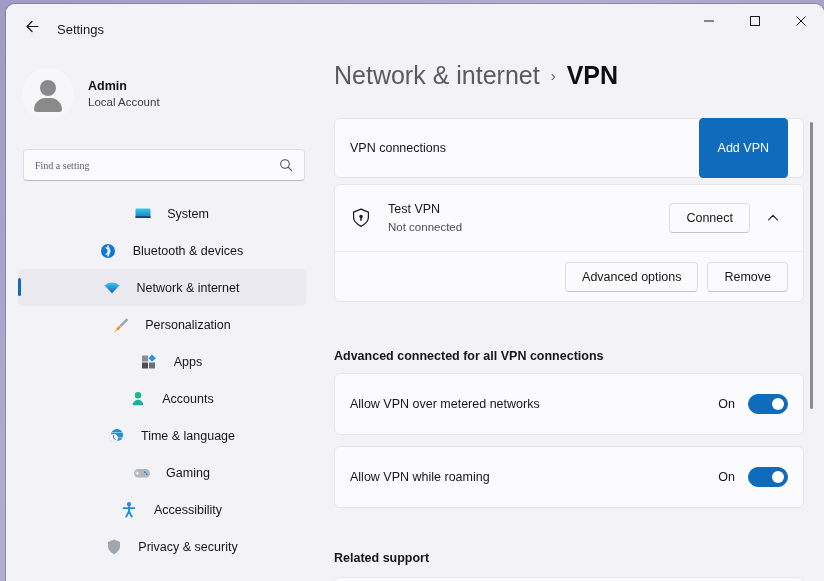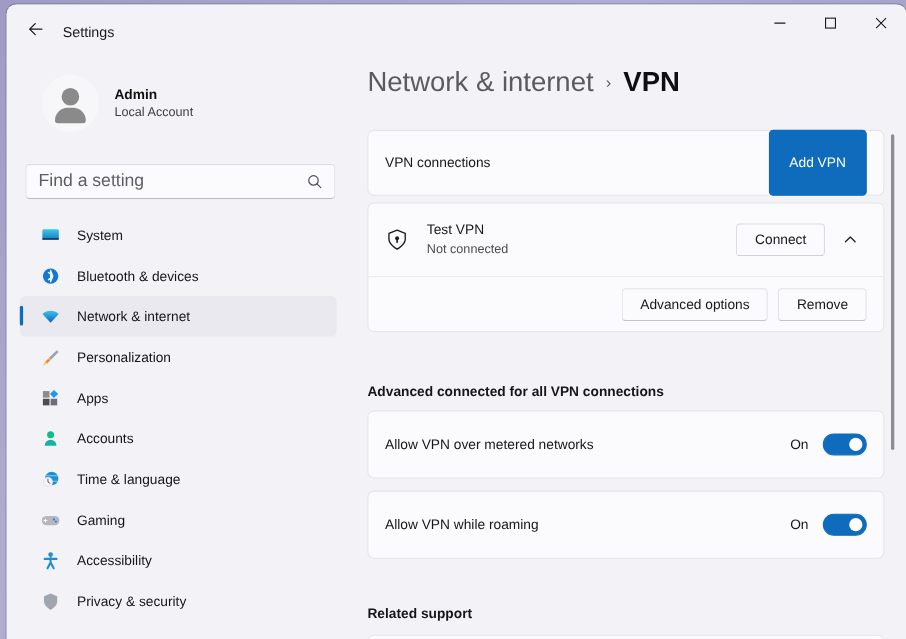--- a/index.html
+++ b/index.html
@@ -61,21 +61,21 @@
   
   .sidebar {
     position: absolute;
     left: 0; top: 44px;
     width: 312px;
     height: 533px;
     background: #f3f3f7;
   }
   .profile {
     position: absolute;
-    left: 32px; top: 16px;
+    left: 16px; top: 16px;
     display: flex;
     align-items: center;
     width: 265px;
     height: 60px;
     border-radius: 6px;
   }
   .avatar {
     width: 52px; height: 52px;
     border-radius: 50%;
     background: #f7f7f9;
@@ -104,38 +104,40 @@
     left: 17px; top: 101px;
     width: 280px; height: 30px;
     background: #fbfbfd;
     border: 1px solid #dcdce2;
     border-bottom-color: #b9b9c2;
     border-radius: 4px;
     display: flex; align-items: center;
   }
   .search-ph {
     margin-left: 11px;
-    font-size: 16px;
+    font-size: 10px;
     color: #5d5d65;
     flex: 1;
+    font-family: Liberation Serif, serif;
   }
   .search-ico { margin-right: 11px; display: flex; }
   .navlist {
     position: absolute;
     left: 0; top: 147px;
     width: 312px;
   }
   .navitem {
     position: relative;
     margin: 0 12px;
     height: 37px;
     border-radius: 5px;
     display: flex;
     align-items: center;
     padding-left: 18px;
+    justify-content: center;
   }
   .navitem.active { background: #e9e9ef; }
   .navitem.active::before {
     content: "";
     position: absolute;
     left: 0px; top: 9px;
     width: 3px; height: 18px;
     border-radius: 2px;
     background: #0f6cbd;
   }

